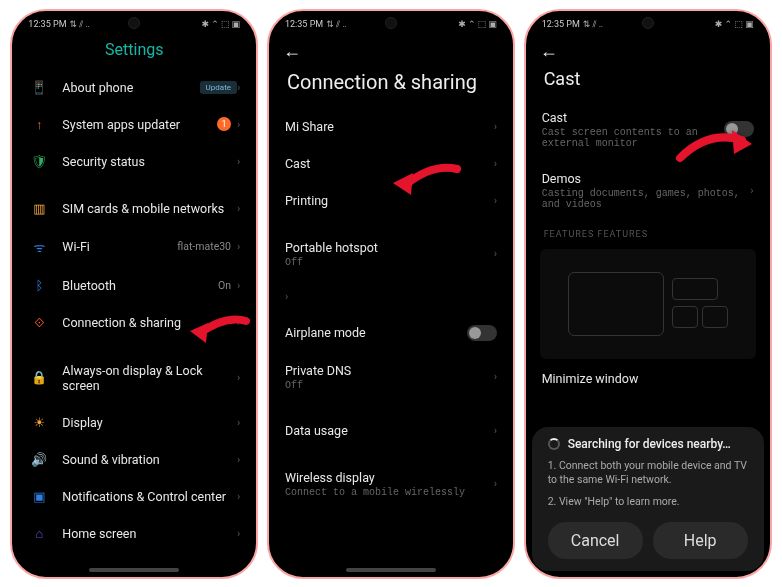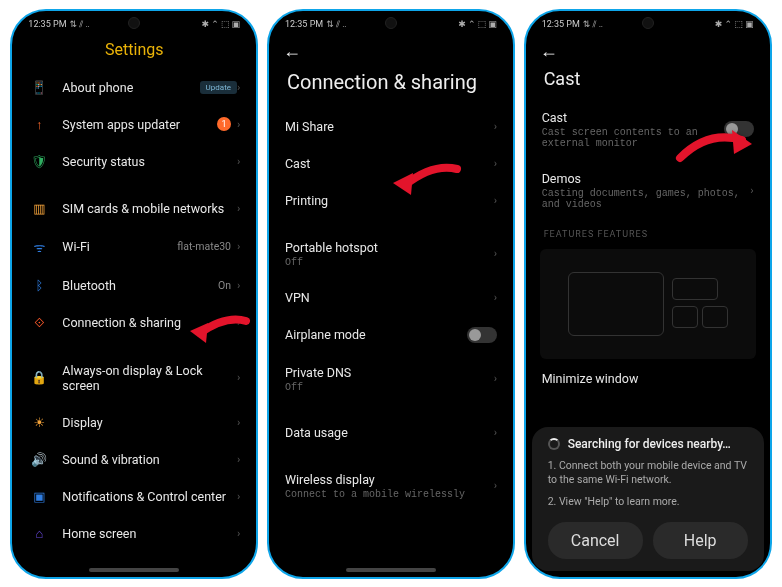--- a/index.html
+++ b/index.html
@@ -11,21 +11,21 @@
     display: flex;
     justify-content: space-around;
     align-items: center;
     padding: 8px 6px;
   }
   .phone {
     width: 248px;
     height: 570px;
     background: #000;
     border-radius: 36px;
-    border: 2px solid #0ea5e9;
+    border: 2px solid #fca5a5;
     position: relative;
     overflow: hidden;
     color: #eee;
     display: flex;
     flex-direction: column;
   }
   .notch {
     position: absolute;
     top: 6px;
     left: 50%;
@@ -44,21 +44,21 @@
     font-size: 9px;
     padding: 8px 16px 4px;
     color: #ccc;
   }
   .status-left, .status-right { display: flex; gap: 3px; align-items: center; }
   .sb-icon { display: inline-block; opacity: .85; }
   .header {
     text-align: center;
     font-size: 16px;
     padding: 6px 0 10px;
-    color: #eab308;
+    color: #14b8a6;
   }
   .header-left {
     display: flex;
     align-items: center;
     padding: 6px 14px 2px;
     gap: 20px;
   }
   .back-arrow {
     font-size: 18px;
     color: #eee;
@@ -276,21 +276,20 @@
           <span class="chev">›</span>
         </div>
       </div>
     <div class="divider"></div>
     <div id="p2g2">
         <div class="row">
           <span class="label">Portable hotspot<span class="sub">Off</span></span>
           <span class="chev">›</span>
         </div>
         <div class="row">
-          <span class="label">VPN</span>
           <span class="chev">›</span>
         </div>
         <div class="row">
           <span class="label">Airplane mode</span>
           <span class="toggle"></span>
         </div>
         <div class="row">
           <span class="label">Private DNS<span class="sub">Off</span></span>
           <span class="chev">›</span>
         </div>

